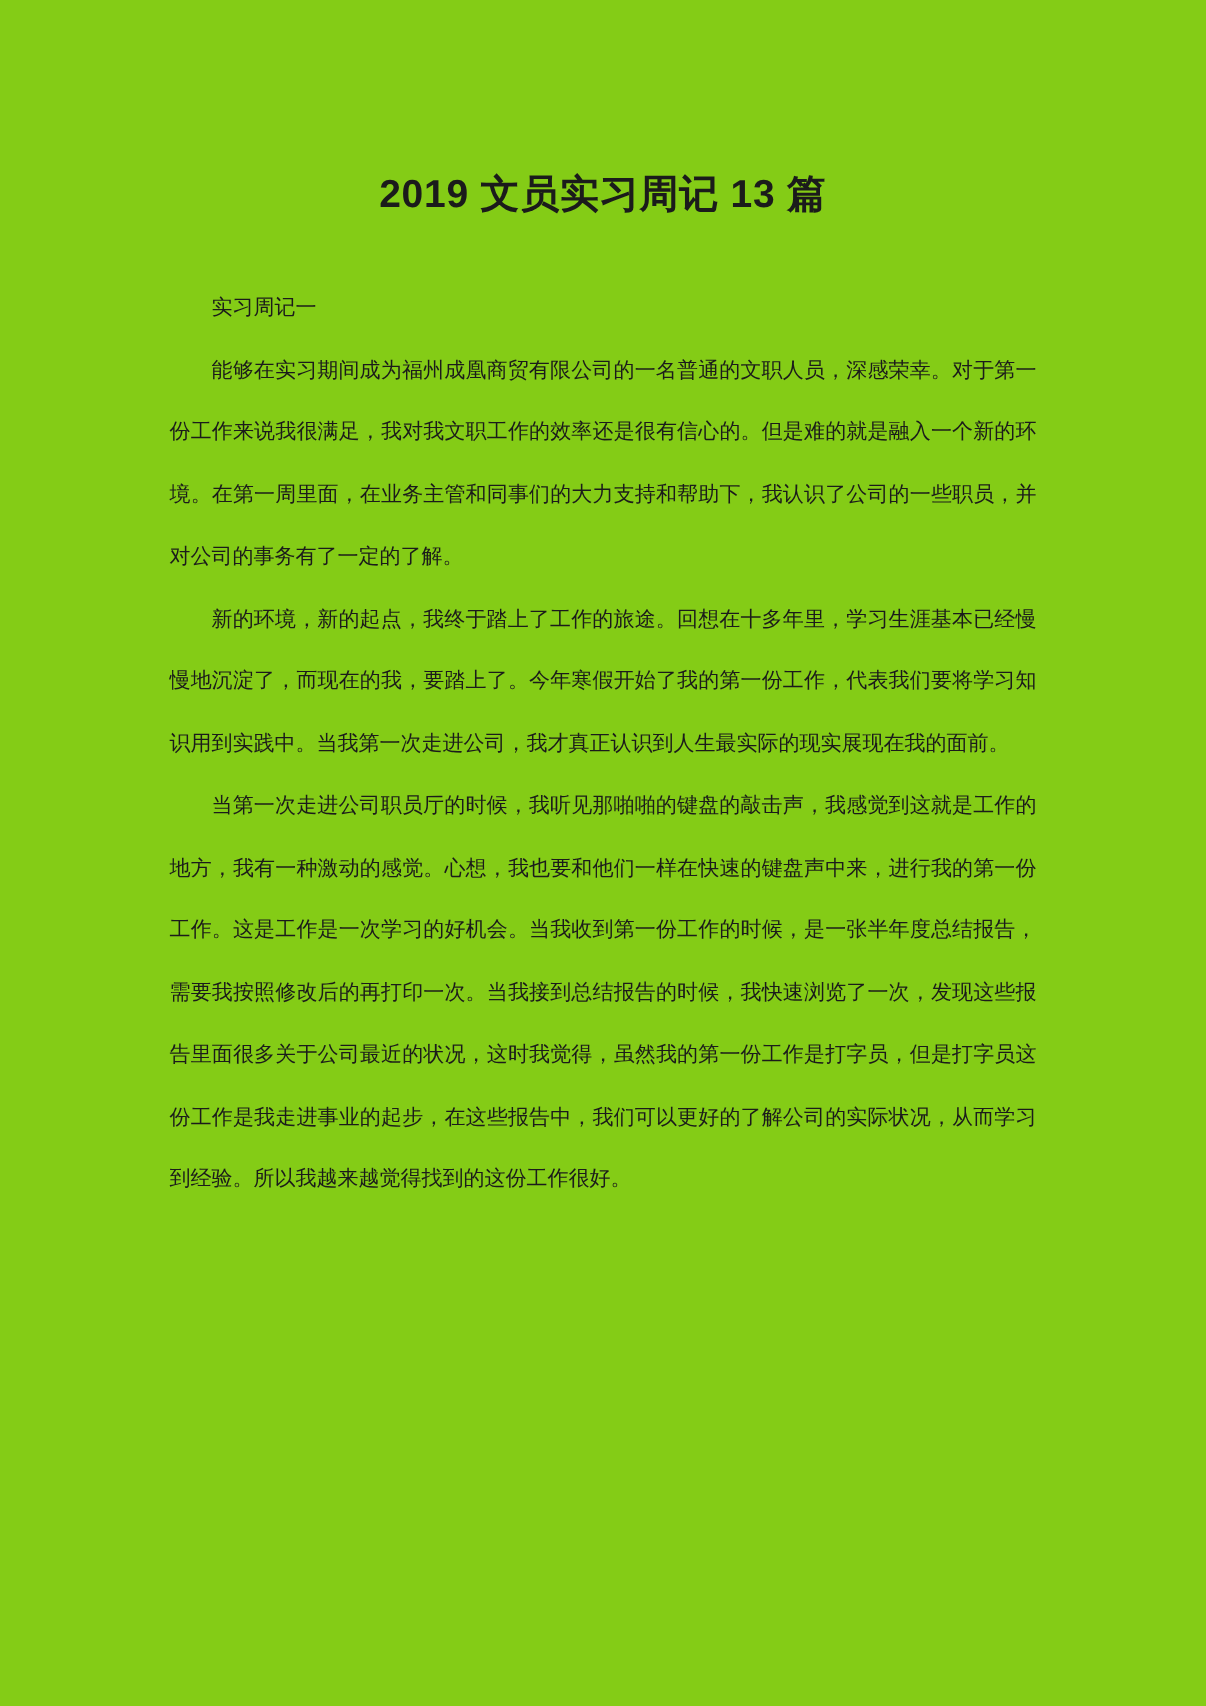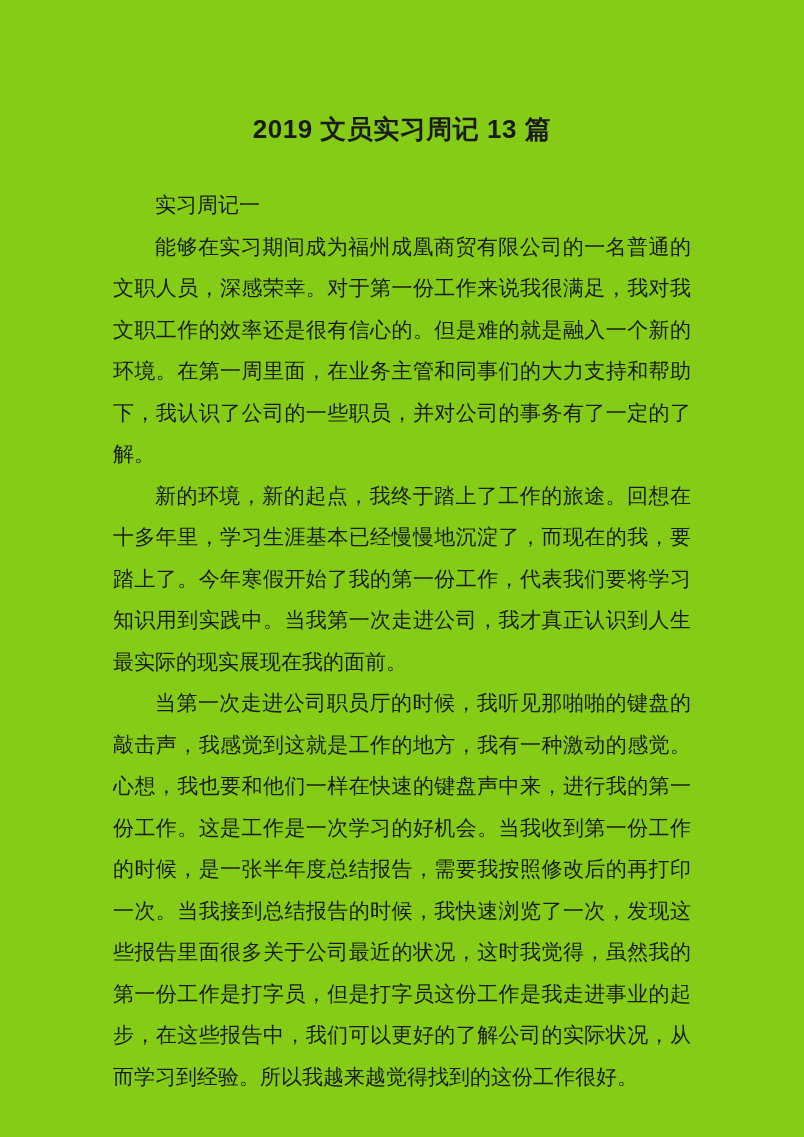--- a/index.html
+++ b/index.html
@@ -27,21 +27,21 @@
     font-size: 26px;
     color: #1b1b1b;
     letter-spacing: 0.5px;
   }
   .doc-body {
     position: absolute;
     top: 185px;
     left: 113px;
     width: 578px;
     font-family: "Liberation Serif", "DejaVu Serif", serif;
-    font-size: 21px;
+    font-size: 14px;
     line-height: 41.5px;
     color: #1b1b1b;
     text-align: justify;
     text-justify: inter-ideograph;
   }
   .para {
     margin: 0;
     padding: 0;
     text-indent: 2em;
     word-break: break-all;

